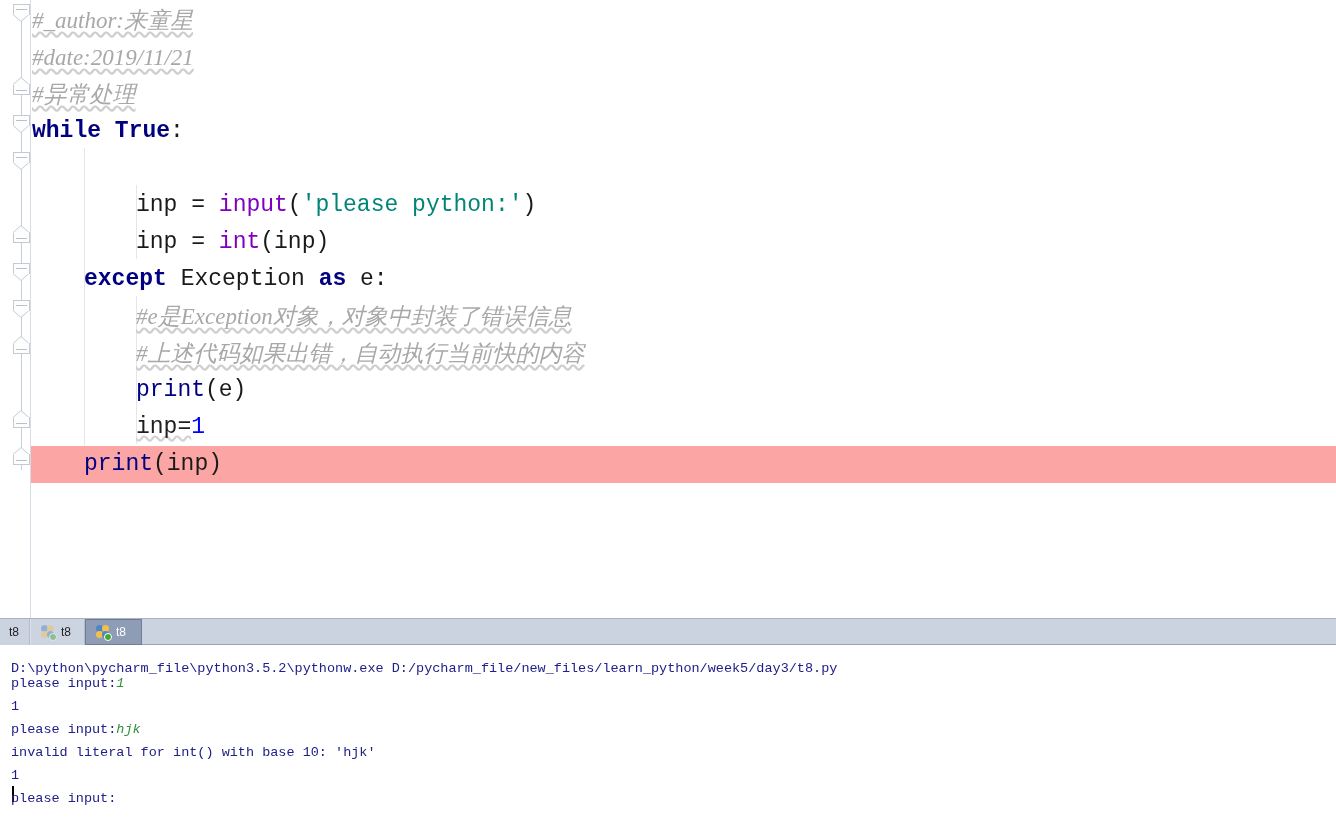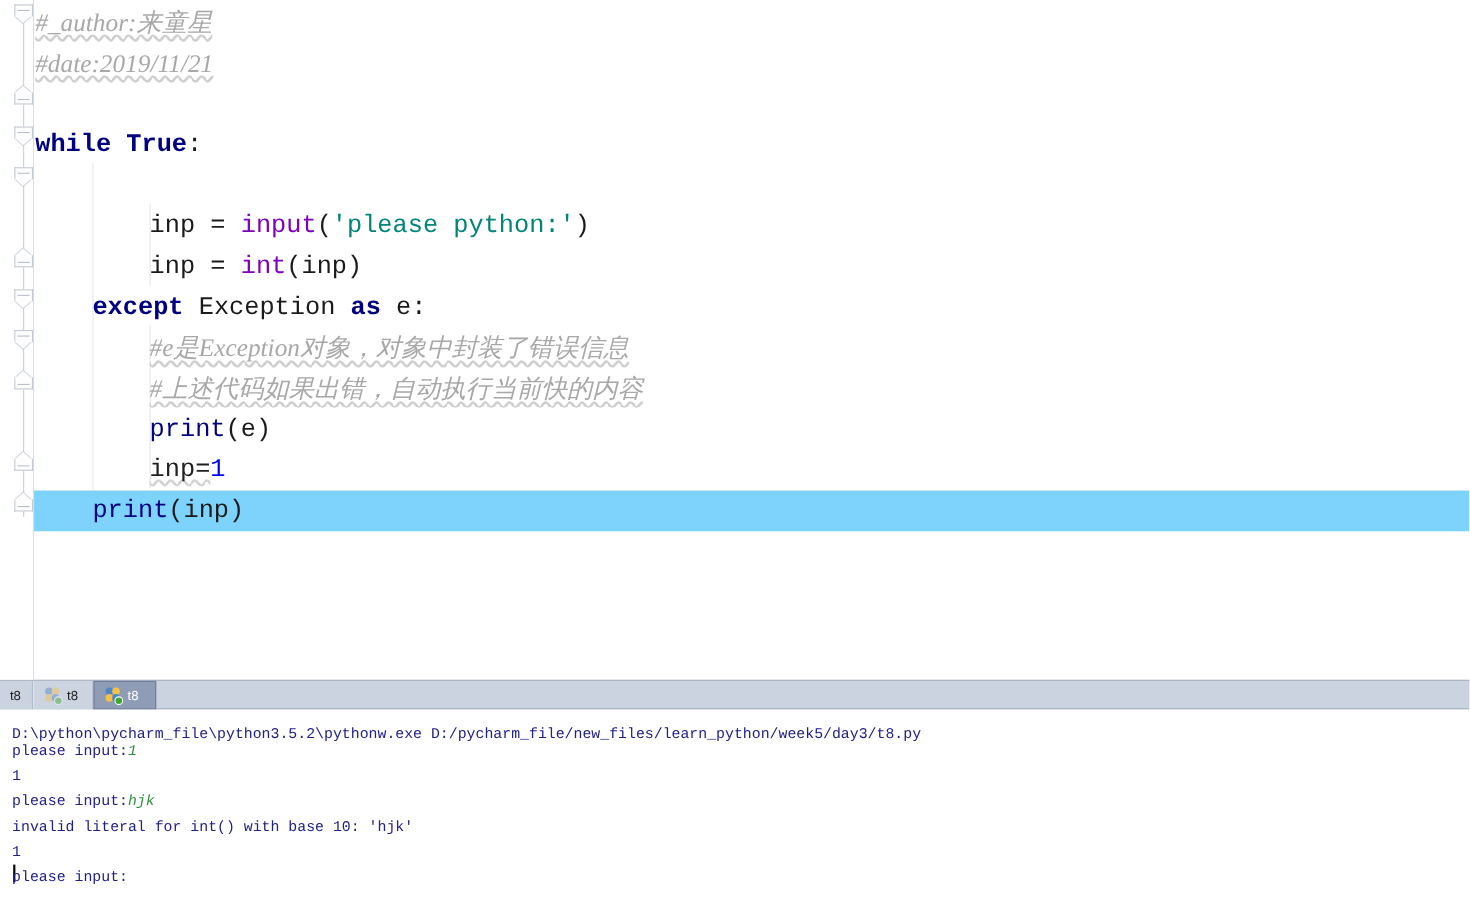--- a/index.html
+++ b/index.html
@@ -123,21 +123,21 @@
     width: 1336px;
     height: 37px;
     line-height: 37px;
     white-space: pre;
     font-family: "Liberation Mono", "DejaVu Sans Mono", monospace;
     font-size: 23px;
     color: #202020;
   }
   .code-line .ind { display: inline-block; }
   .caret-line {
-    background: #7dd3fc;
+    background: #fca5a5;
   }
   .caret-line-top {
     position: absolute;
     left: 0;
     width: 1336px;
     height: 1px;
     background: #f4ead0;
   }
 
   
@@ -323,20 +323,21 @@
 
   <div class="indent-guide" style="left:84px;  top:148px; height:330px;"></div>
   <div class="indent-guide" style="left:136px; top:185px; height:74px;"></div>
   <div class="indent-guide" style="left:136px; top:296px; height:148px;"></div>
 
   <div class="caret-line-top" style="top:446px;"></div>
 
   <div id="code-layer">
       <div class="code-line" style="top: 2px;"><span class="ind" style="width: 32px;"></span><span class="comment">#_author:来童星</span></div>
       <div class="code-line" style="top: 39px;"><span class="ind" style="width: 32px;"></span><span class="comment">#date:2019/11/21</span></div>
+      <div class="code-line" style="top: 76px;"><span class="ind" style="width: 32px;"></span><span class="comment">#异常处理</span></div>
       <div class="code-line" style="top: 113px;"><span class="ind" style="width: 32px;"></span><span class="kw">while</span><span class="plain"> </span><span class="kw">True</span><span class="plain">:</span></div>
       <div class="code-line" style="top: 187px;"><span class="ind" style="width: 136px;"></span><span class="plain">inp = </span><span class="builtin">input</span><span class="plain">(</span><span class="str">'please python:'</span><span class="plain">)</span></div>
       <div class="code-line" style="top: 224px;"><span class="ind" style="width: 136px;"></span><span class="plain">inp = </span><span class="builtin">int</span><span class="plain">(inp)</span></div>
       <div class="code-line" style="top: 261px;"><span class="ind" style="width: 84px;"></span><span class="kw">except</span><span class="plain"> Exception </span><span class="kw">as</span><span class="plain"> e:</span></div>
       <div class="code-line" style="top: 298px;"><span class="ind" style="width: 136px;"></span><span class="comment">#e是Exception对象，对象中封装了错误信息</span></div>
       <div class="code-line" style="top: 335px;"><span class="ind" style="width: 136px;"></span><span class="comment">#上述代码如果出错，自动执行当前快的内容</span></div>
       <div class="code-line" style="top: 372px;"><span class="ind" style="width: 136px;"></span><span class="func">print</span><span class="plain">(e)</span></div>
       <div class="code-line" style="top: 409px;"><span class="ind" style="width: 136px;"></span><span class="squiggle">inp=</span><span class="num">1</span></div>
       <div class="code-line caret-line" style="top: 446px;"><span class="ind" style="width: 84px;"></span><span class="func">print</span><span class="plain">(inp)</span></div>
     </div>

